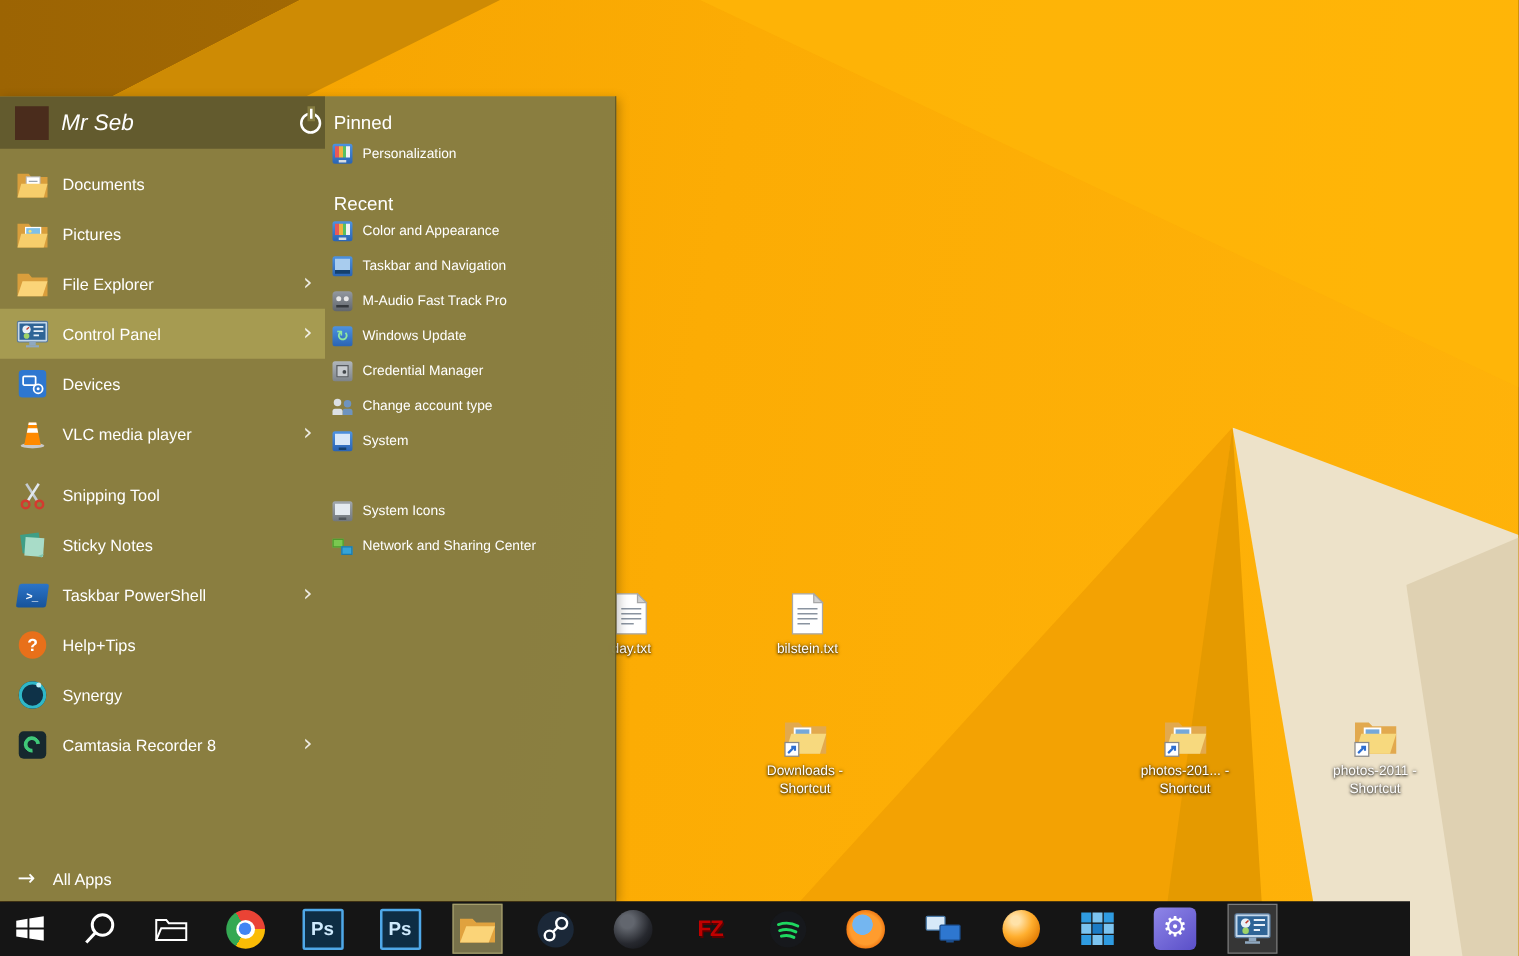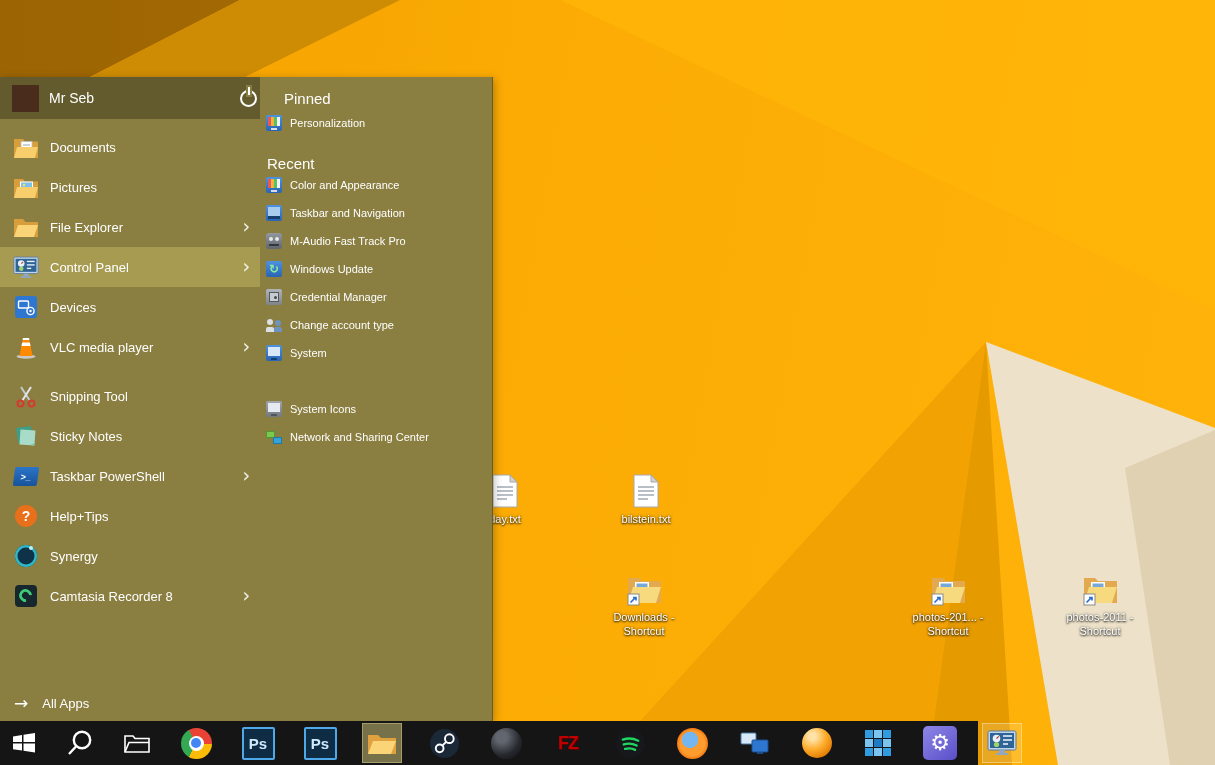--- a/index.html
+++ b/index.html
@@ -23,42 +23,42 @@
             text-shadow:0 1px 2px rgba(0,0,0,.9),0 0 3px rgba(0,0,0,.6);}
   
   .start-menu{position:absolute;left:0;top:77px;width:492px;height:644px;z-index:5;
     background:rgba(134,125,66,.97);border-right:1px solid rgba(70,64,25,.55);
     box-shadow:2px 2px 8px rgba(0,0,0,.25);color:#fff;}
   .user-band{position:absolute;left:0;top:0;width:260px;height:42px;background:rgba(0,0,0,.28);
     display:flex;align-items:center;padding-left:12px;box-sizing:border-box;}
   .avatar{width:27px;height:27px;flex:0 0 27px;margin-right:10px;
     background:radial-gradient(circle at 50% 38%,#c08a64 0 32%,rgba(0,0,0,0) 36%),linear-gradient(160deg,#7a4a34 0%,#4125166 60%,#2e1a10 100%);
     background-color:#4a2c1c;}
-  .user-name{font-size:14px;}
+  .user-name{font-size:18px;font-style:italic;}
   .left-col{position:absolute;left:0;top:42px;width:260px;bottom:0;}
   .left-list{position:absolute;top:8px;left:0;right:0;}
   .menu-row{height:40px;display:flex;align-items:center;padding-left:12px;box-sizing:border-box;position:relative;cursor:default;}
   .menu-row.gap-top{margin-top:9px;}
   .menu-row.hl{background:#A69B51;}
   .mi{width:28px;height:28px;flex:0 0 28px;margin-right:10px;display:flex;align-items:center;justify-content:center;position:relative;}
   .mi-label{font-size:13px;white-space:nowrap;}
   .chev{position:absolute;right:10px;top:50%;transform:translateY(-54%);font-size:19px;color:rgba(255,255,255,.85);
         font-family:"DejaVu Sans",sans-serif;}
   .all-apps{position:absolute;left:14px;top:568px;height:32px;display:flex;align-items:center;font-size:13px;cursor:default;}
   .aa-arrow{font-size:17px;margin-right:14px;font-family:"DejaVu Sans",sans-serif;}
   .search-box{position:absolute;left:8px;top:606px;width:246px;height:29px;}
   .search-box input{width:100%;height:100%;box-sizing:border-box;border:1px solid #59532C;background:#fff;
     padding:0 28px 0 8px;font-size:12.5px;font-family:"Liberation Sans",sans-serif;color:#222;outline:none;}
   .search-box input::placeholder{color:#666;}
   .mag{position:absolute;right:6px;top:6px;width:17px;height:17px;}
   .mag::before{content:'';position:absolute;left:1px;top:1px;width:8px;height:8px;border:2px solid #3a3a3a;border-radius:50%;}
   .mag::after{content:'';position:absolute;left:10px;top:11px;width:6px;height:2px;background:#3a3a3a;transform:rotate(45deg);}
   
   .right-col{position:absolute;left:240px;top:0;width:252px;bottom:0;}
-  .rp-header{position:absolute;top:8px;left:0;height:26px;display:flex;align-items:center;gap:17px;}
+  .rp-header{position:absolute;top:8px;left:0;height:26px;display:flex;align-items:center;}
   .power{position:relative;width:17px;height:17px;border:2px solid #fff;border-radius:50%;box-sizing:border-box;}
   .power::before{content:'';position:absolute;left:50%;top:-5px;transform:translateX(-50%);width:2px;height:8px;
     background:#fff;box-shadow:0 0 0 2px #867D42;}
   .rp-title{font-size:15px;color:#fff;margin-left:10px;}
   .rp-title.recent{position:absolute;top:78px;left:27px;margin-left:0;}
   .rp-item{position:absolute;left:26px;height:24px;width:222px;display:flex;align-items:center;cursor:default;}
   .rp-label{font-size:11px;white-space:nowrap;}
   
   .si{position:relative;width:16px;height:16px;flex:0 0 16px;margin-right:8px;border-radius:2px;}
   .si::before,.si::after{content:'';position:absolute;}
@@ -94,21 +94,21 @@
        display:flex;align-items:center;justify-content:center;}
   .psh i{color:#fff;font-size:9px;font-weight:bold;font-style:normal;}
   .hlp{width:22px;height:22px;border-radius:50%;background:#E8701A;display:flex;align-items:center;justify-content:center;}
   .hlp i{color:#fff;font-weight:bold;font-size:14px;font-style:normal;}
   .syn{position:relative;width:22px;height:22px;border-radius:50%;background:#0E3248;box-shadow:inset 0 0 0 2.5px #2FB7C8;}
   .syn::after{content:'';position:absolute;left:14px;top:1px;width:4px;height:4px;border-radius:50%;background:#BFF0F8;}
   .cam{position:relative;width:22px;height:22px;border-radius:4px;background:#16282E;}
   .cam::before{content:'';position:absolute;left:4px;top:4px;width:10px;height:10px;border:3px solid #3FC878;
     border-radius:50%;border-right-color:transparent;transform:rotate(40deg);box-sizing:border-box;width:13px;height:13px;}
   
-  .taskbar{position:absolute;left:0;top:721px;width:978px;height:44px;background:#151515;z-index:10;}
+  .taskbar{position:absolute;left:0;top:721px;width:1128px;height:44px;background:#151515;z-index:10;}
   .tb{position:absolute;top:2px;width:40px;height:40px;display:flex;align-items:center;justify-content:center;box-sizing:border-box;}
   .tile-accent{background:#77714A;border:1px solid #A59E6C;}
   .tile-active{background:rgba(255,255,255,.14);border:1px solid rgba(255,255,255,.35);}
   .ps-tile{width:33px;height:33px;background:#0E2D44;border:2px solid #4FA8E8;color:#CFEAFD;font-weight:bold;font-size:15px;
     display:flex;align-items:center;justify-content:center;border-radius:2px;box-sizing:border-box;}
   .chrome-ic{position:relative;width:31px;height:31px;border-radius:50%;
     background:conic-gradient(from -30deg,#EA4335 0 120deg,#FBBC05 120deg 240deg,#34A853 240deg 360deg);}
   .chrome-ic::before{content:'';position:absolute;inset:8px;background:#fff;border-radius:50%;}
   .chrome-ic::after{content:'';position:absolute;inset:10.5px;background:#4285F4;border-radius:50%;}
   .dark-sphere{width:31px;height:31px;border-radius:50%;

